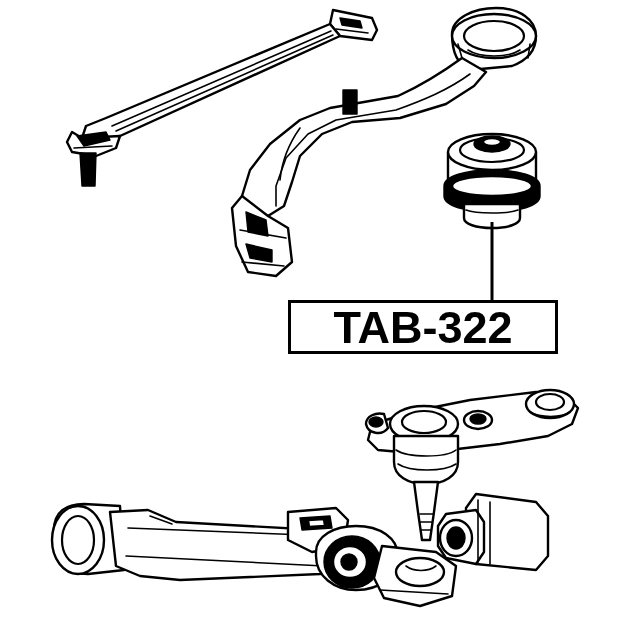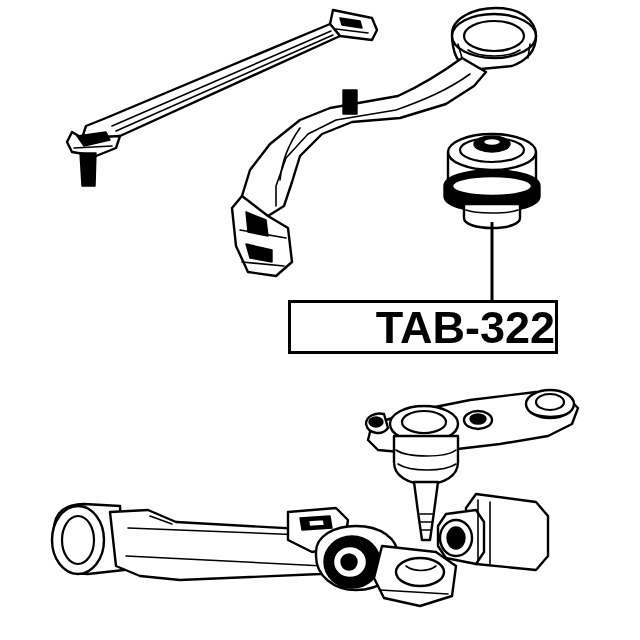--- a/index.html
+++ b/index.html
@@ -60,21 +60,21 @@
     position: absolute;
     left: 288px;
     top: 300px;
     width: 270px;
     height: 54px;
     box-sizing: border-box;
     border: 3px solid #000000;
     background: #ffffff;
     display: flex;
     align-items: center;
-    justify-content: flex-end;
+    justify-content: center;
   }
   #label-text {
     font-family: "Liberation Sans", sans-serif;
     font-weight: bold;
     font-size: 45px;
     letter-spacing: 0px;
     color: #000000;
     line-height: 1;
     white-space: nowrap;
   }

